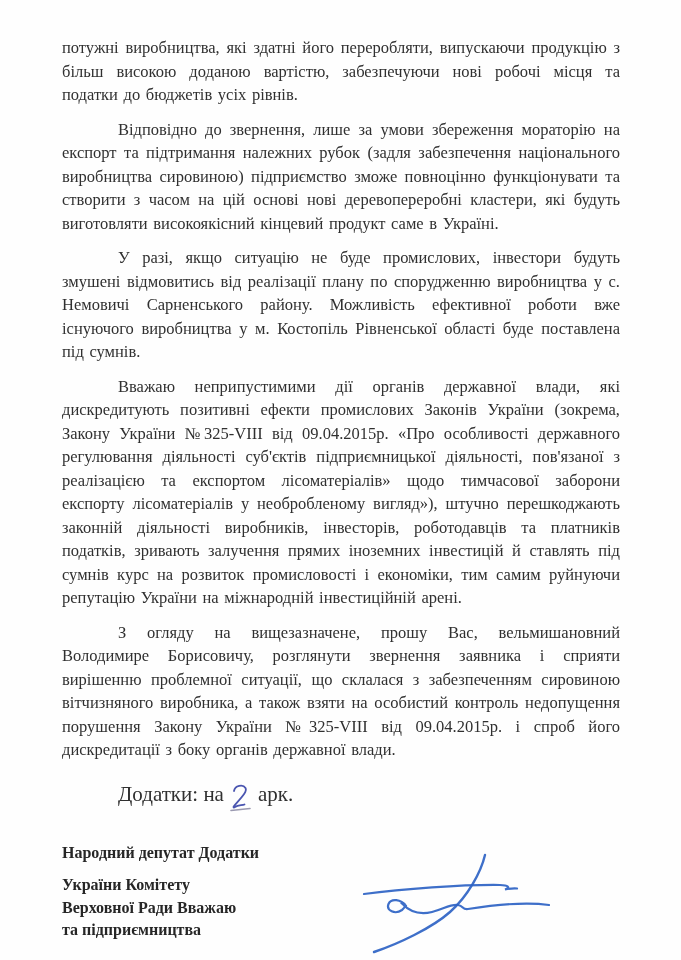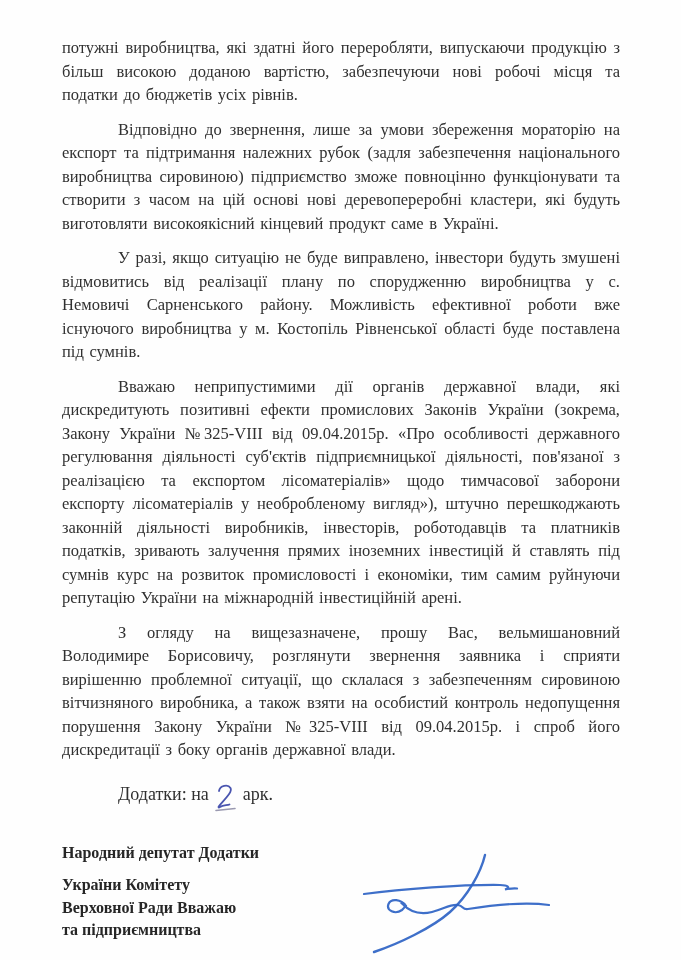--- a/index.html
+++ b/index.html
@@ -22,21 +22,21 @@
     margin:0 0 11px 0;
     font-size:16.5px;
     line-height:23.5px;
     text-align:justify;
     text-indent:56px;
     word-spacing:1.5px;
   }
   p.para.continuation{ text-indent:0; }
   .attachments{
     margin:16px 0 0 56px;
-    font-size:18px;
+    font-size:21px;
     height:34px;
     display:flex;
     align-items:center;
   }
   .attachments .txt{ white-space:pre; }
   .hand-num{
     display:inline-block;
     width:28px;height:32px;
     margin:0 3px -6px 3px;
   }
@@ -58,21 +58,21 @@
   }
 </style>
 </head>
 <body>
 
 <div class="page">
   <div class="content">
 
     <p class="para continuation">потужні виробництва, які здатні його переробляти, випускаючи продукцію з більш високою доданою вартістю, забезпечуючи нові робочі місця та податки до бюджетів усіх рівнів.</p>
     <p class="para">Відповідно до звернення, лише за умови збереження мораторію на експорт та підтримання належних рубок (задля забезпечення національного виробництва сировиною) підприємство зможе повноцінно функціонувати та створити з часом на цій основі нові деревопереробні кластери, які будуть виготовляти високоякісний кінцевий продукт саме в Україні.</p>
-    <p class="para">У разі, якщо ситуацію не буде виправлено, інвестори будуть змушені відмовитись від реалізації плану по спорудженню виробництва у с. Немовичі Сарненського району. Можливість ефективної роботи вже існуючого виробництва у м. Костопіль Рівненської області буде поставлена під сумнів.</p>
+    <p class="para">У разі, якщо ситуацію не буде промислових, інвестори будуть змушені відмовитись від реалізації плану по спорудженню виробництва у с. Немовичі Сарненського району. Можливість ефективної роботи вже існуючого виробництва у м. Костопіль Рівненської області буде поставлена під сумнів.</p>
     <p class="para">Вважаю неприпустимими дії органів державної влади, які дискредитують позитивні ефекти промислових Законів України (зокрема, Закону України №325-VIII від 09.04.2015р. «Про особливості державного регулювання діяльності суб'єктів підприємницької діяльності, пов'язаної з реалізацією та експортом лісоматеріалів» щодо тимчасової заборони експорту лісоматеріалів у необробленому вигляд»), штучно перешкоджають законній діяльності виробників, інвесторів, роботодавців та платників податків, зривають залучення прямих іноземних інвестицій й ставлять під сумнів курс на розвиток промисловості і економіки, тим самим руйнуючи репутацію України на міжнародній інвестиційній арені.</p>
     <p class="para">З огляду на вищезазначене, прошу Вас, вельмишановний Володимире Борисовичу, розглянути звернення заявника і сприяти вирішенню проблемної ситуації, що склалася з забезпеченням сировиною вітчизняного виробника, а також взяти на особистий контроль недопущення порушення Закону України №325-VIII від 09.04.2015р. і спроб його дискредитації з боку органів державної влади.</p>
 
     <div class="attachments">
       <span class="txt">Додатки: на</span>
       <svg class="hand-num" viewBox="0 0 28 32" aria-hidden="true">
         <path d="M 7 9 C 8 3.5, 16 2, 18.5 6 C 20.5 9.5, 15 15, 7 24 C 6 25.2, 6.5 26, 8 25 C 11 23, 15 23.5, 17.5 22.5" fill="none" stroke="#4a55b0" stroke-width="1.8" stroke-linecap="round"></path>
         <path d="M 4 28.5 L 23 26.5" fill="none" stroke="#9a99b0" stroke-width="1.6" stroke-linecap="round"></path>
       </svg>
       <span class="txt">арк.</span>

